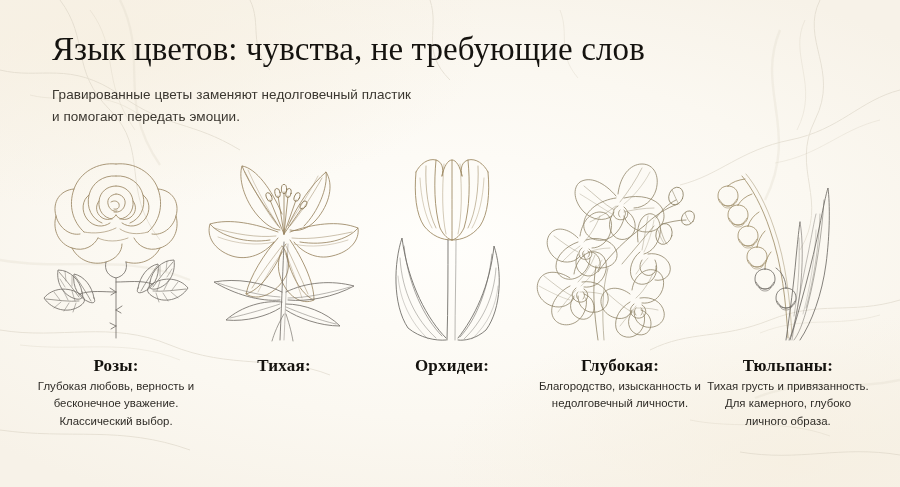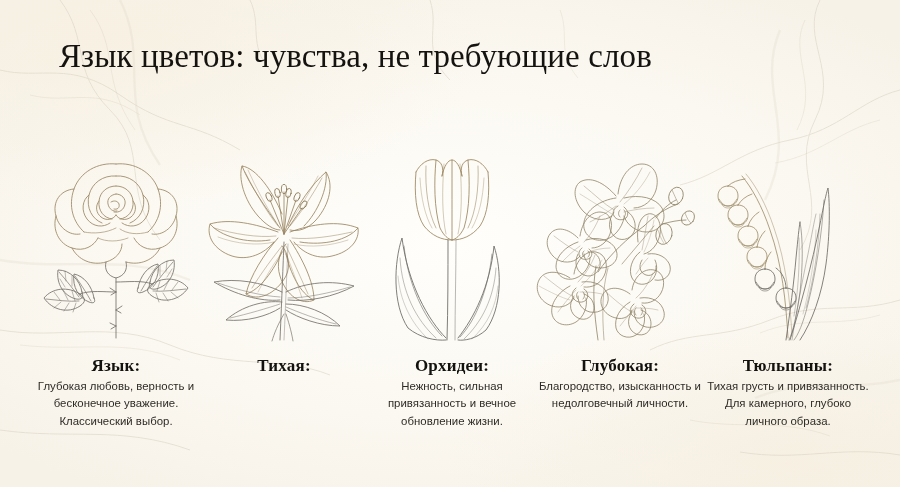--- a/index.html
+++ b/index.html
@@ -42,21 +42,21 @@
     top: 30px;
     width: 700px;
   }
   .title {
     font-family: "Liberation Serif", "DejaVu Serif", serif;
     font-size: 33px;
     font-weight: 400;
     color: #15130f;
     letter-spacing: 0.1px;
     line-height: 1.2;
-    margin: 7px;
+    margin: 0;
     white-space: nowrap;
   }
   .subtitle {
     margin: 14px 0 0 0;
     font-family: "Liberation Sans", sans-serif;
     font-size: 13.5px;
     font-weight: 400;
     color: #3b3730;
     line-height: 1.65;
     letter-spacing: 0.05px;
@@ -137,20 +137,24 @@
     <g fill="none" stroke="#e3dccd" stroke-width="2.4" opacity="0.35">
       <path d="M 120 0 C 150 60 115 100 160 165"></path>
       <path d="M 780 30 C 755 90 800 130 765 200"></path>
       <path d="M 0 260 C 70 272 120 252 190 280"></path>
       <path d="M 900 380 C 845 392 810 376 755 398"></path>
     </g>
   </svg>
 
   <div class="header">
     <h1 class="title">Язык цветов: чувства, не требующие слов</h1>
+    <p class="subtitle">
+      <span class="ln">Гравированные цветы заменяют недолговечный пластик</span>
+      <span class="ln">и помогают передать эмоции.</span>
+    </p>
   </div>
 
   <div class="grid">
 
     <div class="col">
       <div class="art">
         <svg width="168" height="200" viewBox="0 0 168 200">
           <g fill="none" stroke="#9b8763" stroke-width="0.85" stroke-linecap="round" stroke-linejoin="round">
 
             <path d="M84 22 C102 20 120 30 126 47 C132 64 127 80 116 90"></path>
@@ -204,21 +208,21 @@
             <path d="M146 140 L140 148 M137 138 L132 148 M128 139 L125 149" opacity="0.6"></path>
             <path d="M146 156 L139 150 M136 159 L131 151 M127 160 L124 151" opacity="0.6"></path>
             <path d="M118 140 C120 128 130 118 142 118 C144 132 136 144 124 147 C118 148 116 145 118 140 Z"></path>
             <path d="M141 120 C134 128 126 138 121 145" opacity="0.8"></path>
             <path d="M135 119 L134 129 M128 124 L128 134 M140 127 L135 135" opacity="0.55"></path>
             <path d="M106 146 C108 134 116 124 126 122 C128 135 121 146 111 150 C106 152 104 150 106 146 Z"></path>
             <path d="M125 124 C119 132 113 142 109 149" opacity="0.8"></path>
           </g>
         </svg>
       </div>
-      <div class="cap-name">Язык:</div>
+      <div class="cap-name">Розы:</div>
       <div class="cap-desc">Глубокая любовь, верность и бесконечное уважение. Классический выбор.</div>
     </div>
 
     <div class="col">
       <div class="art">
         <svg width="168" height="200" viewBox="0 0 168 200">
           <g fill="none" stroke="#9b8763" stroke-width="0.85" stroke-linecap="round" stroke-linejoin="round">
 
             <path d="M80 86 C66 66 50 44 42 24 C56 26 72 48 82 72"></path>
             <path d="M42 24 C38 36 44 58 58 74 C66 83 74 88 80 88"></path>
@@ -316,21 +320,20 @@
             <path d="M30 134 C32 158 42 180 60 197" opacity="0.35"></path>
 
             <path d="M90 196 C106 176 122 144 126 104 C134 128 134 166 118 188 C108 197 96 199 90 198"></path>
             <path d="M124 112 C120 148 108 178 92 195" opacity="0.7"></path>
             <path d="M128 126 C126 156 114 180 96 197" opacity="0.5"></path>
             <path d="M130 144 C128 164 120 182 104 197" opacity="0.35"></path>
           </g>
         </svg>
       </div>
       <div class="cap-name">Орхидеи:</div>
-      <div class="cap-desc">Нежность, сильная привязанность и вечное обновление жизни.</div>
     </div>
 
     <div class="col">
       <div class="art">
         <svg width="168" height="200" viewBox="0 0 168 200">
           <g fill="none" stroke="#8f8468" stroke-width="0.8" stroke-linecap="round" stroke-linejoin="round">
 
             <path d="M62 198 C58 170 56 146 60 124"></path>
             <path d="M68 198 C66 172 66 148 72 126" opacity="0.7"></path>
             <path d="M62 130 C74 112 92 96 108 84"></path>

